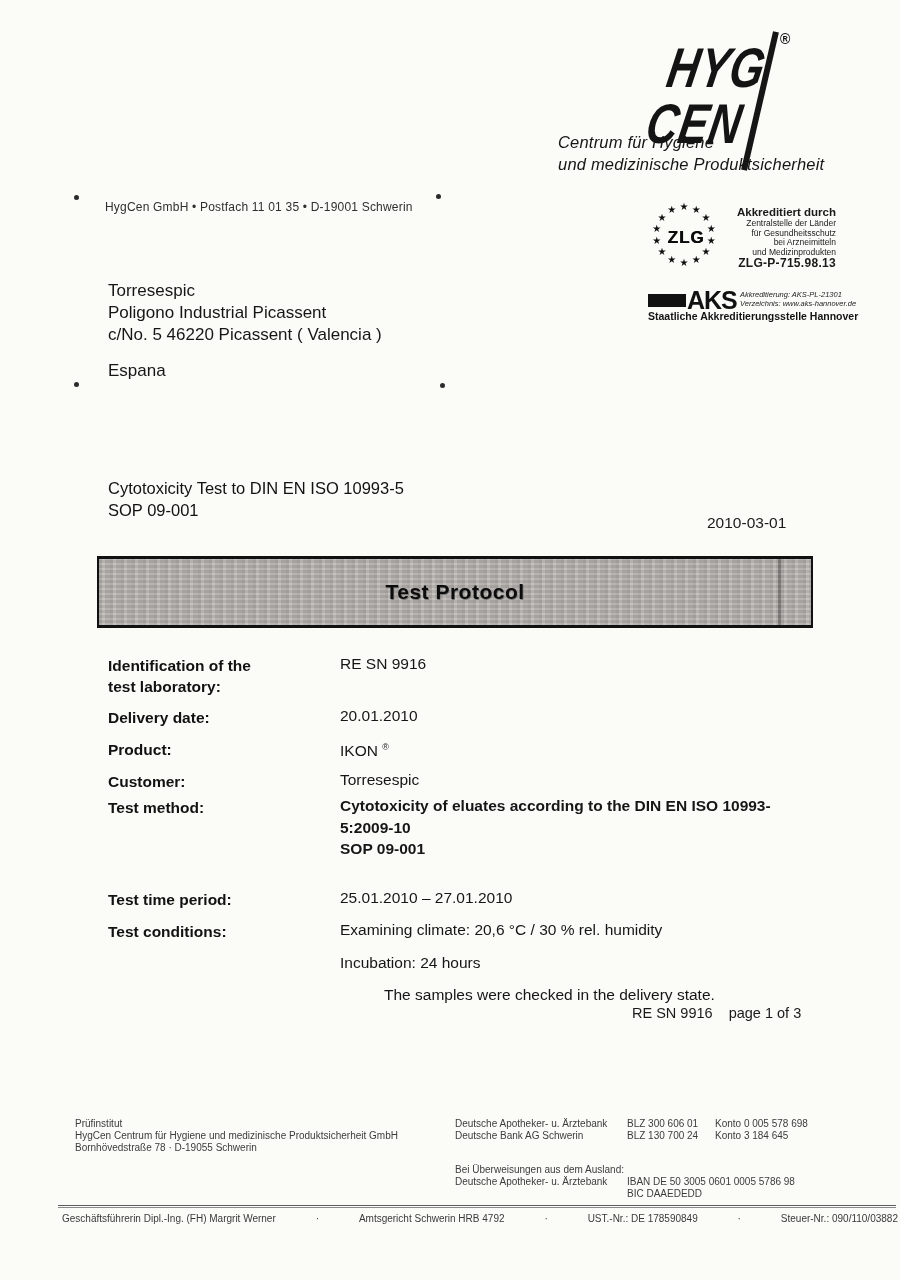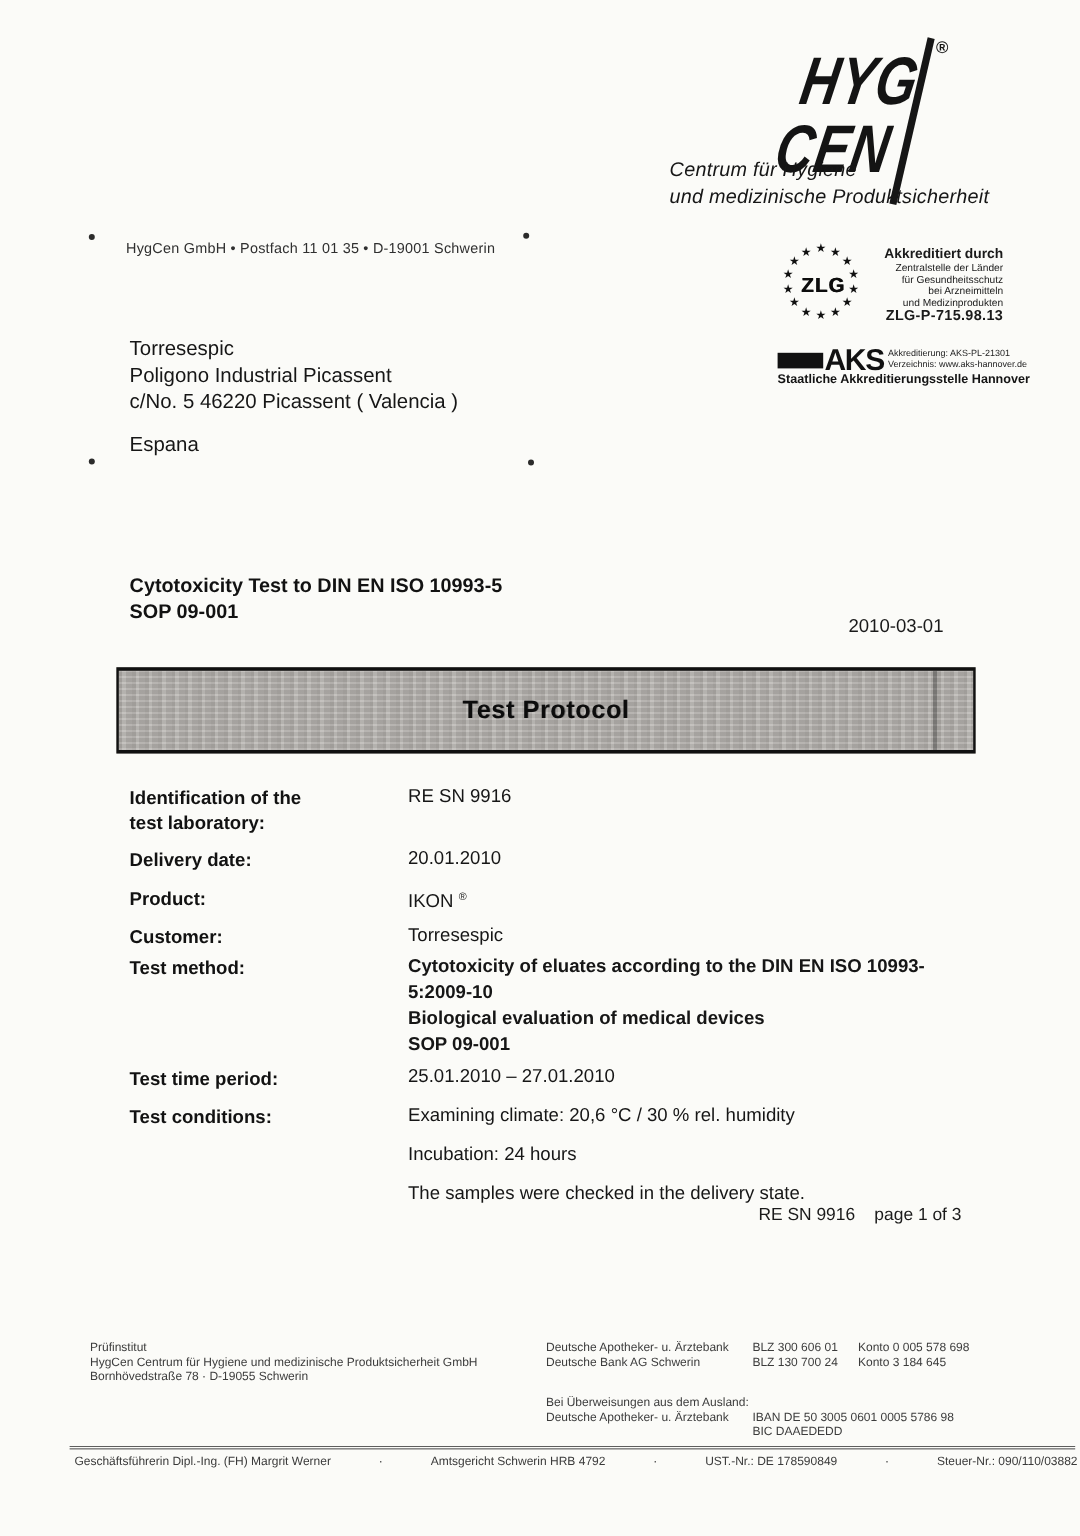--- a/index.html
+++ b/index.html
@@ -25,28 +25,28 @@
     letter-spacing:1px;color:#0d0d0d;text-shadow:0.6px 0 0 #0d0d0d;}
   .zlg-text{position:absolute;left:724px;top:206px;width:112px;text-align:right;color:#1a1a1a;}
   .zlg-l1{font-size:11.5px;font-weight:bold;line-height:13px;}
   .zlg-sm{font-size:8.5px;line-height:9.5px;}
   .zlg-l6{font-size:12px;font-weight:bold;line-height:13px;letter-spacing:0.3px;}
 
   
   .aks{position:absolute;left:648px;top:290px;width:190px;}
   .aks-flag{position:absolute;left:0;top:4px;width:38px;height:13px;background:#111;}
   .aks-word{position:absolute;left:39px;top:-4px;font-size:25px;font-weight:bold;letter-spacing:-1px;color:#111;}
-  .aks-reg{position:absolute;left:92px;font-size:7.5px;line-height:8.5px;color:#1c1c1c;white-space:nowrap;}
+  .aks-reg{position:absolute;left:92px;font-size:7.5px;line-height:8.5px;color:#1c1c1c;white-space:nowrap;font-style:italic;}
   .aks-sub{position:absolute;left:0;top:20px;font-size:10.5px;font-weight:bold;color:#141414;white-space:nowrap;}
 
   
   .addr{position:absolute;left:108px;font-size:17px;line-height:22px;color:#161616;}
 
   
-  .subject{position:absolute;left:108px;top:477px;font-size:16.5px;font-weight:bold;line-height:22px;color:#121212;}
+  .subject{position:absolute;left:108px;top:477px;font-size:16.5px;font-weight:normal;line-height:22px;color:#121212;}
   .docdate{position:absolute;left:707px;top:514px;font-size:15.5px;color:#1a1a1a;}
 
   
   .banner{position:absolute;left:97px;top:556px;width:712px;height:66px;
     border:2px solid #111;border-top-width:3px;border-bottom-width:3px;
     background:
       linear-gradient(90deg, rgba(0,0,0,0) 0 95.3%, rgba(0,0,0,0.28) 95.3% 95.8%, rgba(0,0,0,0) 95.8%),
       repeating-linear-gradient(90deg, rgba(0,0,0,0.07) 0 3px, rgba(255,255,255,0.10) 3px 6px, rgba(0,0,0,0.04) 6px 11px),
       repeating-linear-gradient(0deg, rgba(255,255,255,0.12) 0 2px, rgba(0,0,0,0.05) 2px 5px),
       #b5b2ae;
@@ -167,31 +167,30 @@
       <sup>®</sup>
     </div>
 
     <div class="lbl" style="top:771px;">Customer:</div>
     <div class="val" style="top:769px;">Torresespic</div>
 
     <div class="lbl" style="top:797px;">Test method:</div>
     <div class="val" style="top:795px;width:525px;font-weight:bold;">
       <div>Cytotoxicity of eluates according to the DIN EN ISO 10993-</div>
       <div>5:2009-10</div>
-      <div>Biological evaluation of medical devices</div>
       <div>SOP 09-001</div>
     </div>
 
     <div class="lbl" style="top:889px;">Test time period:</div>
     <div class="val" style="top:887px;">25.01.2010 – 27.01.2010</div>
 
     <div class="lbl" style="top:921px;">Test conditions:</div>
     <div class="val" style="top:919px;">Examining climate: 20,6 °C / 30 % rel. humidity</div>
     <div class="val" style="top:952px;">Incubation: 24 hours</div>
-    <div class="val" style="top:984px;">The samples were checked in the delivery state.</div>
+    <div class="val" style="top:984px;margin-left:44px;">The samples were checked in the delivery state.</div>
   </div>
 
   <div class="pageref">
     <span>RE SN 9916</span>
     <span>page 1 of 3</span>
   </div>
 
   <div class="inst f">
     <div>Prüfinstitut</div>
     <div>HygCen Centrum für Hygiene und medizinische Produktsicherheit GmbH</div>

